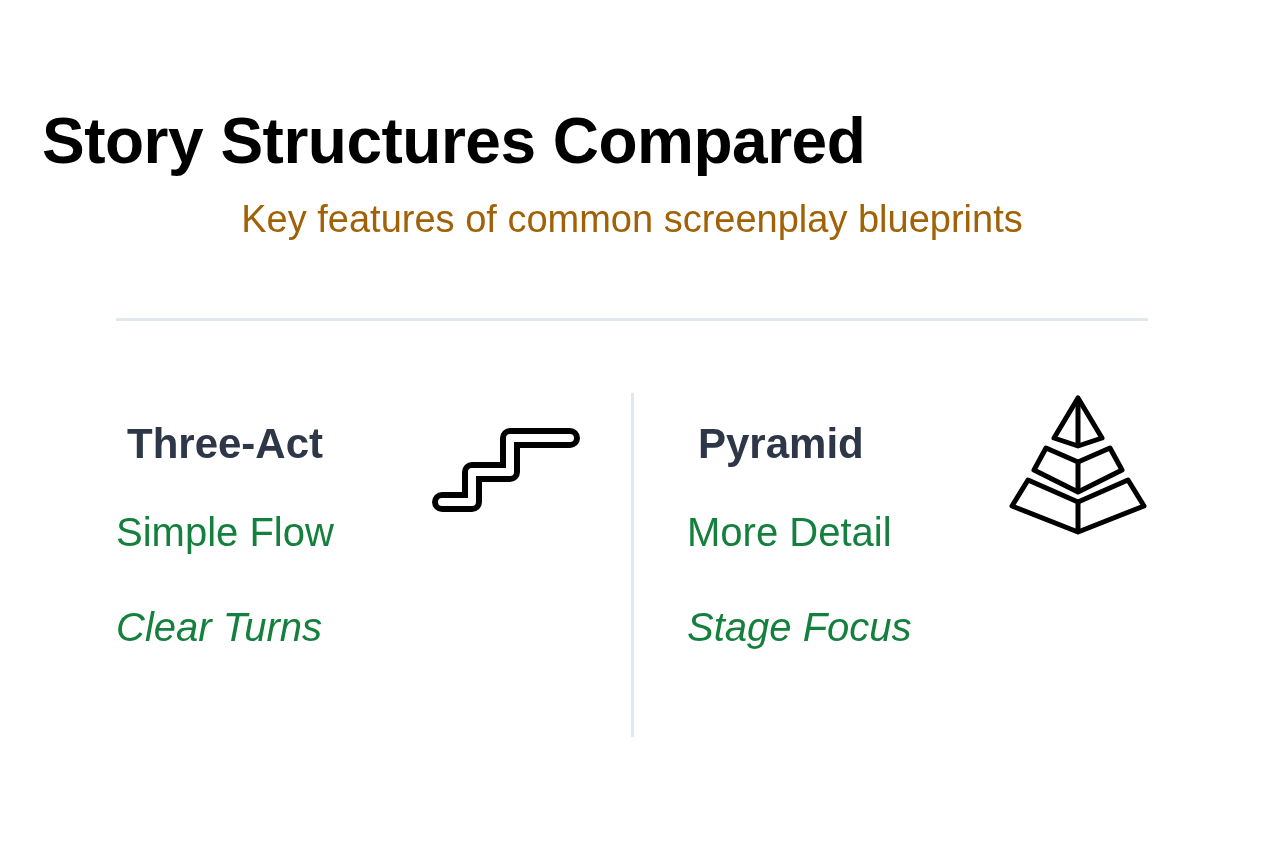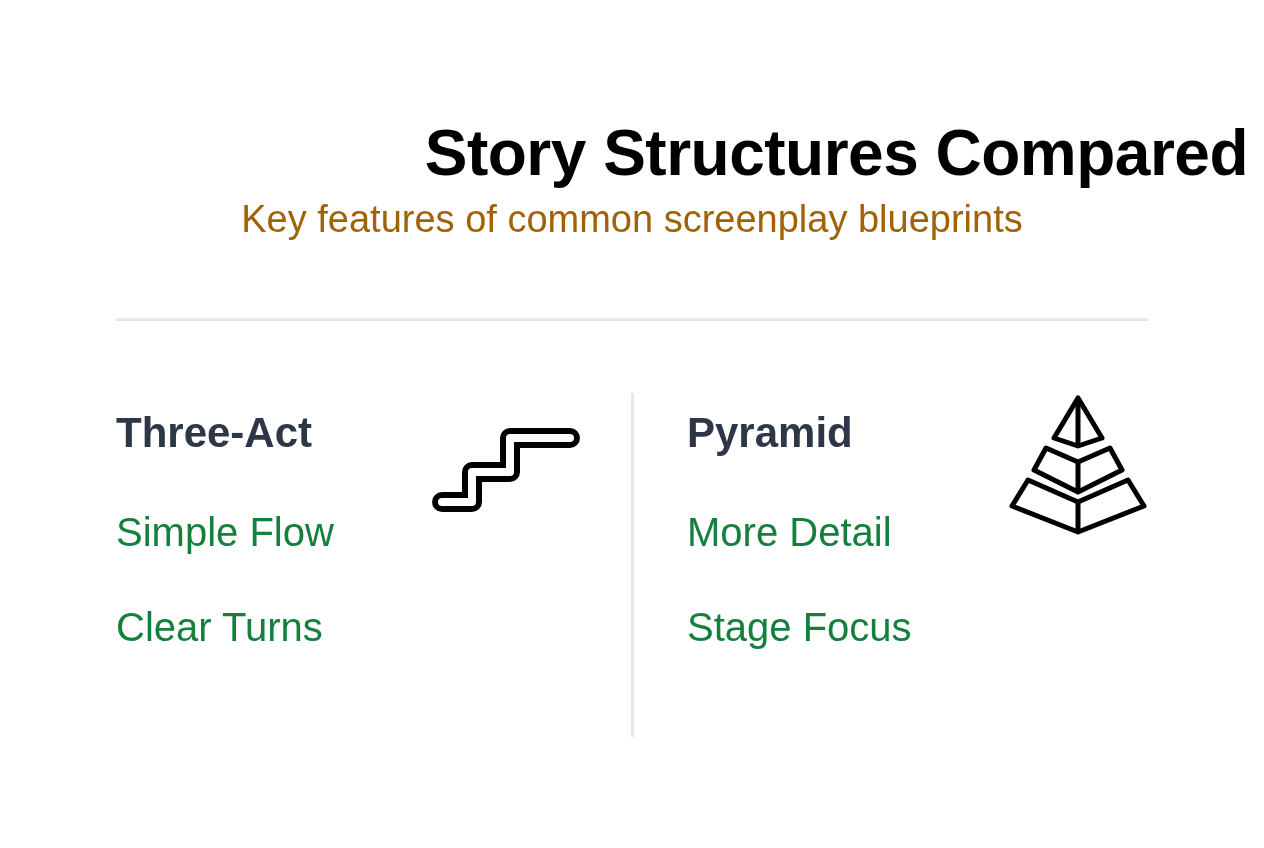--- a/index.html
+++ b/index.html
@@ -1,40 +1,40 @@
 <!DOCTYPE html>
 <html><head>
 <meta charset="utf-8">
 <style>
   html, body { margin: 0; padding: 0; }
   body {
     width: 1264px; height: 848px; background: #ffffff; position: relative; overflow: hidden;
     font-family: "Liberation Sans", "DejaVu Sans", sans-serif;
   }
   .title {
-    position: absolute; left: 0; right: 0; top: 100px; text-align: right;
-    font-size: 64px; font-weight: 700; color: #000000; letter-spacing: -0.5px; margin: 16px; padding-left: 38px;
+    position: absolute; left: 0; right: 0; top: 100px; text-align: left;
+    font-size: 64px; font-weight: 700; color: #000000; letter-spacing: -0.5px; margin: 4px; padding-left: 38px;
   }
   .subtitle {
     position: absolute; left: 0; right: 0; top: 198px; text-align: center;
     font-size: 38px; font-weight: 400; color: #a16207; margin: 0;
   }
   .divider {
     position: absolute; left: 116px; width: 1032px; top: 318px; height: 3px; background: #e2e8f0;
   }
   .vdivider {
     position: absolute; left: 631px; top: 393px; width: 3px; height: 344px; background: #e2e8f0;
   }
   .col { position: absolute; top: 405px; }
   .col-left { left: 116px; }
   .col-right { left: 687px; }
-  .col-heading { font-size: 42px; font-weight: 700; color: #2d3748; margin: 0; height: 56px; line-height: 56px; }
+  .col-heading { font-size: 42px; font-weight: 700; color: #2d3748; margin: 11px; height: 56px; line-height: 56px; }
   .col-item { font-size: 40px; font-weight: 400; color: #15803d; position: absolute; left: 0; white-space: nowrap; }
   .item-1 { top: 105px; }
-  .item-2 { top: 200px; }
+  .item-2 { top: 200px; font-style: italic; }
   .icon { position: absolute; }
   .icon-stairs { left: 432px; top: 412px; width: 148px; height: 104px; }
   .icon-pyramid { left: 1006px; top: 392px; width: 144px; height: 144px; }
 </style>
 </head>
 <body>
 
 <h1 class="title">Story Structures Compared</h1>
 <p class="subtitle">Key features of common screenplay blueprints</p>
 

